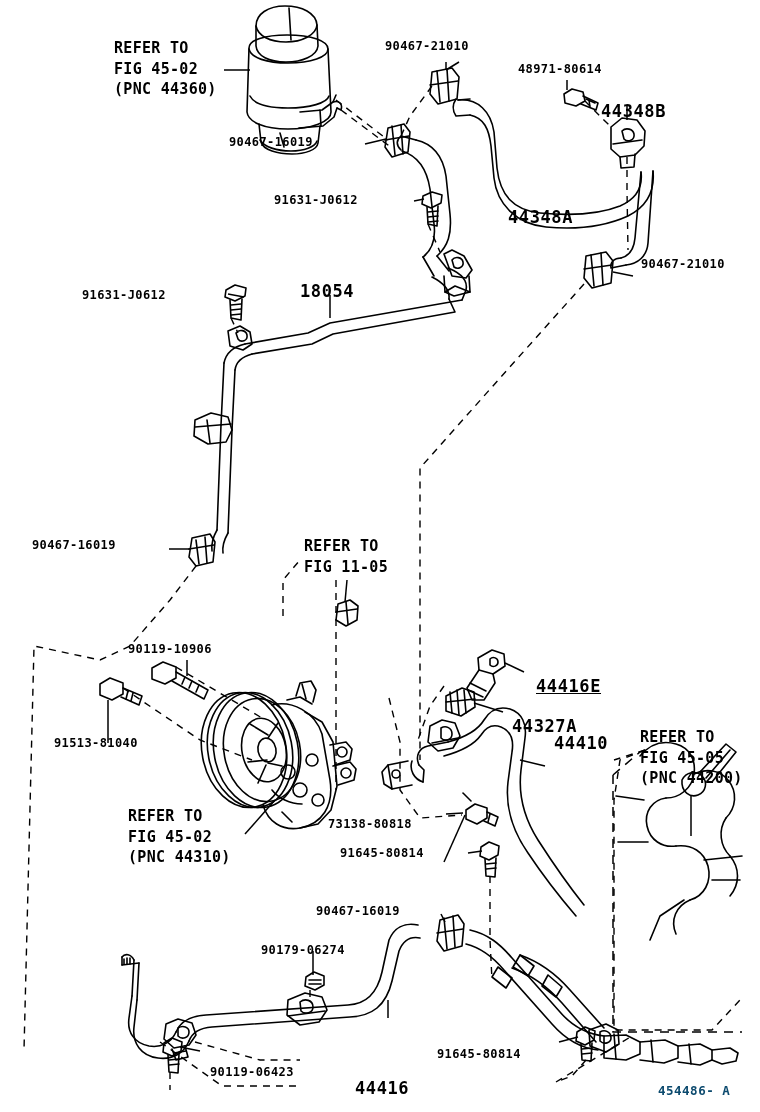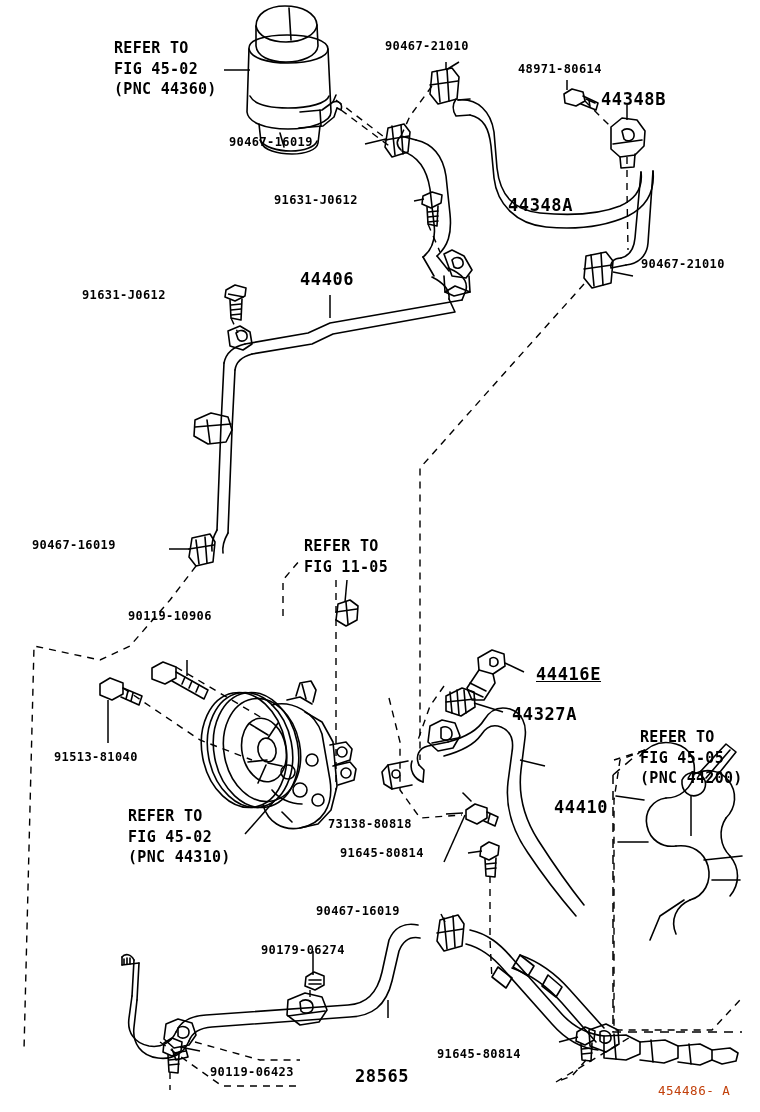--- a/index.html
+++ b/index.html
@@ -20,28 +20,28 @@
     position:absolute;
     white-space:pre;
     color:#000;
     font-family:"DejaVu Sans Mono","Liberation Mono",monospace;
     font-size:12px;
     font-weight:bold;
     letter-spacing:0.4px;
     line-height:1.38;
   }
   .lbl.pn{ font-weight:bold; }
-  .lbl.big{ font-size:17px; letter-spacing:0.6px; }
+  .lbl.big{ font-size:17px; letter-spacing:0.6px;margin-top:12px; }
   .lbl.refer{ font-size:15px; letter-spacing:0.3px; }
   .corner{
     position:absolute;
     font-size:12.5px;
-    font-weight:normal;
+    font-weight:bold;
     letter-spacing:0.5px;
-    color:#c2410c;
+    color:#0c4a6e;
     font-family:"DejaVu Sans Mono","Liberation Mono",monospace;
   }
 </style>
 </head>
 <body>
 
 <div id="sheet">
 
   <svg id="art" viewBox="0 0 760 1112" xmlns="http://www.w3.org/2000/svg">
     <g fill="none" stroke="#000" stroke-width="1.6" stroke-linecap="round" stroke-linejoin="round">
@@ -455,54 +455,54 @@
   <div class="lbl pn" style="left:229px; top:134px;">90467-16019</div>
 
   <div class="lbl pn" style="left:274px; top:192px;">91631-J0612</div>
 
   <div class="lbl big" style="left:508px; top:194px;">44348A</div>
 
   <div class="lbl pn" style="left:641px; top:256px;">90467-21010</div>
 
   <div class="lbl pn" style="left:82px; top:287px;">91631-J0612</div>
 
-  <div class="lbl big" style="left:300px; top:268px;">44406</div>
+  <div class="lbl big" style="left:300px; top:268px;">18054</div>
 
   <div class="lbl pn" style="left:32px; top:537px;">90467-16019</div>
 
   <div class="lbl refer" style="left:304px; top:536px;">REFER TO
 FIG 11-05</div>
 
-  <div class="lbl pn" style="left:128px; top:608px;">90119-10906</div>
-
-  <div class="lbl pn" style="left:54px; top:735px;margin-top:14px;">91513-81040</div>
+  <div class="lbl pn" style="left:128px; top:641px;">90119-10906</div>
+
+  <div class="lbl pn" style="left:54px; top:735px;">91513-81040</div>
 
   <div class="lbl refer" style="left:128px; top:806px;">REFER TO
 FIG 45-02
 (PNC 44310)</div>
 
   <div class="lbl big" style="left:536px; top:663px;text-decoration:underline;">44416E</div>
 
   <div class="lbl big" style="left:512px; top:703px;">44327A</div>
 
-  <div class="lbl big" style="left:554px; top:796px;">44410</div>
+  <div class="lbl big" style="left:554px; top:720px;">44410</div>
 
   <div class="lbl refer" style="left:640px; top:727px;">REFER TO
 FIG 45-05
 (PNC 44200)</div>
 
   <div class="lbl pn" style="left:328px; top:816px;">73138-80818</div>
 
   <div class="lbl pn" style="left:340px; top:845px;">91645-80814</div>
 
   <div class="lbl pn" style="left:316px; top:903px;">90467-16019</div>
 
   <div class="lbl pn" style="left:261px; top:942px;">90179-06274</div>
 
   <div class="lbl pn" style="left:210px; top:1064px;">90119-06423</div>
 
-  <div class="lbl big" style="left:355px; top:1065px;">28565</div>
+  <div class="lbl big" style="left:355px; top:1065px;">44416</div>
 
   <div class="lbl pn" style="left:437px; top:1046px;">91645-80814</div>
 
   <div class="corner" style="left:658px; top:1083px;">454486- A</div>
 
 </div>
 
 </body></html>

